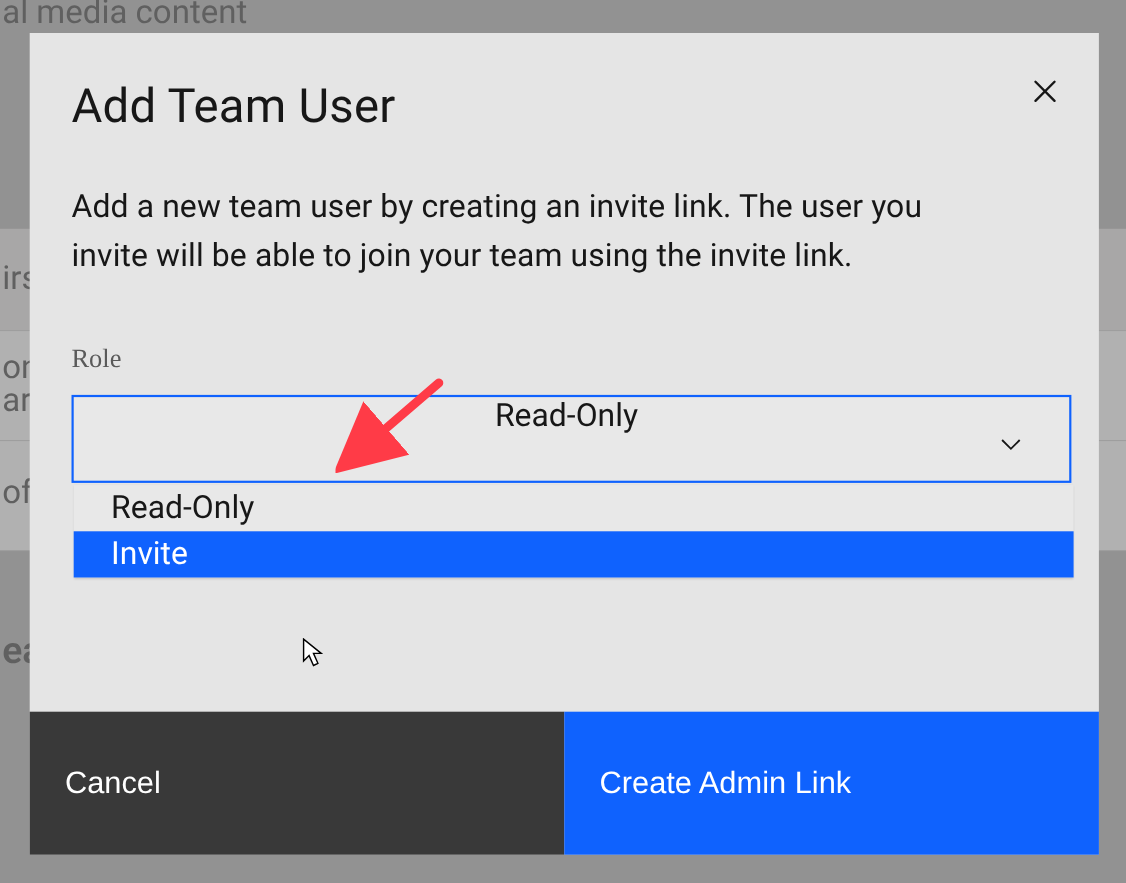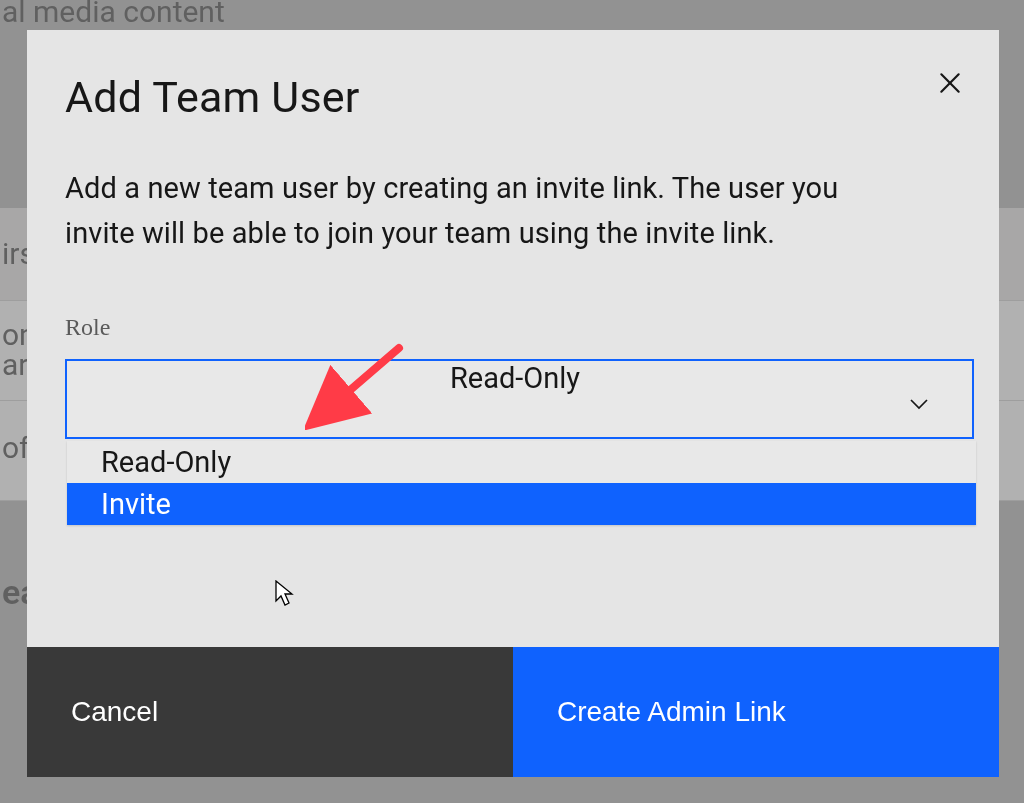--- a/index.html
+++ b/index.html
@@ -134,21 +134,21 @@
     }
     .modal-footer {
       display: flex;
       height: 130px;
     }
     .footer-btn {
       flex: 1;
       border: none;
       font-size: 28px;
       text-align: left;
-      padding-left: 44px;
+      padding-left: 32px;
       cursor: pointer;
       display: flex;
       align-items: center;
     }
     .footer-btn.cancel {
       background: #393939;
       color: #ffffff;
     }
     .footer-btn.primary {
       background: #0f62fe;

